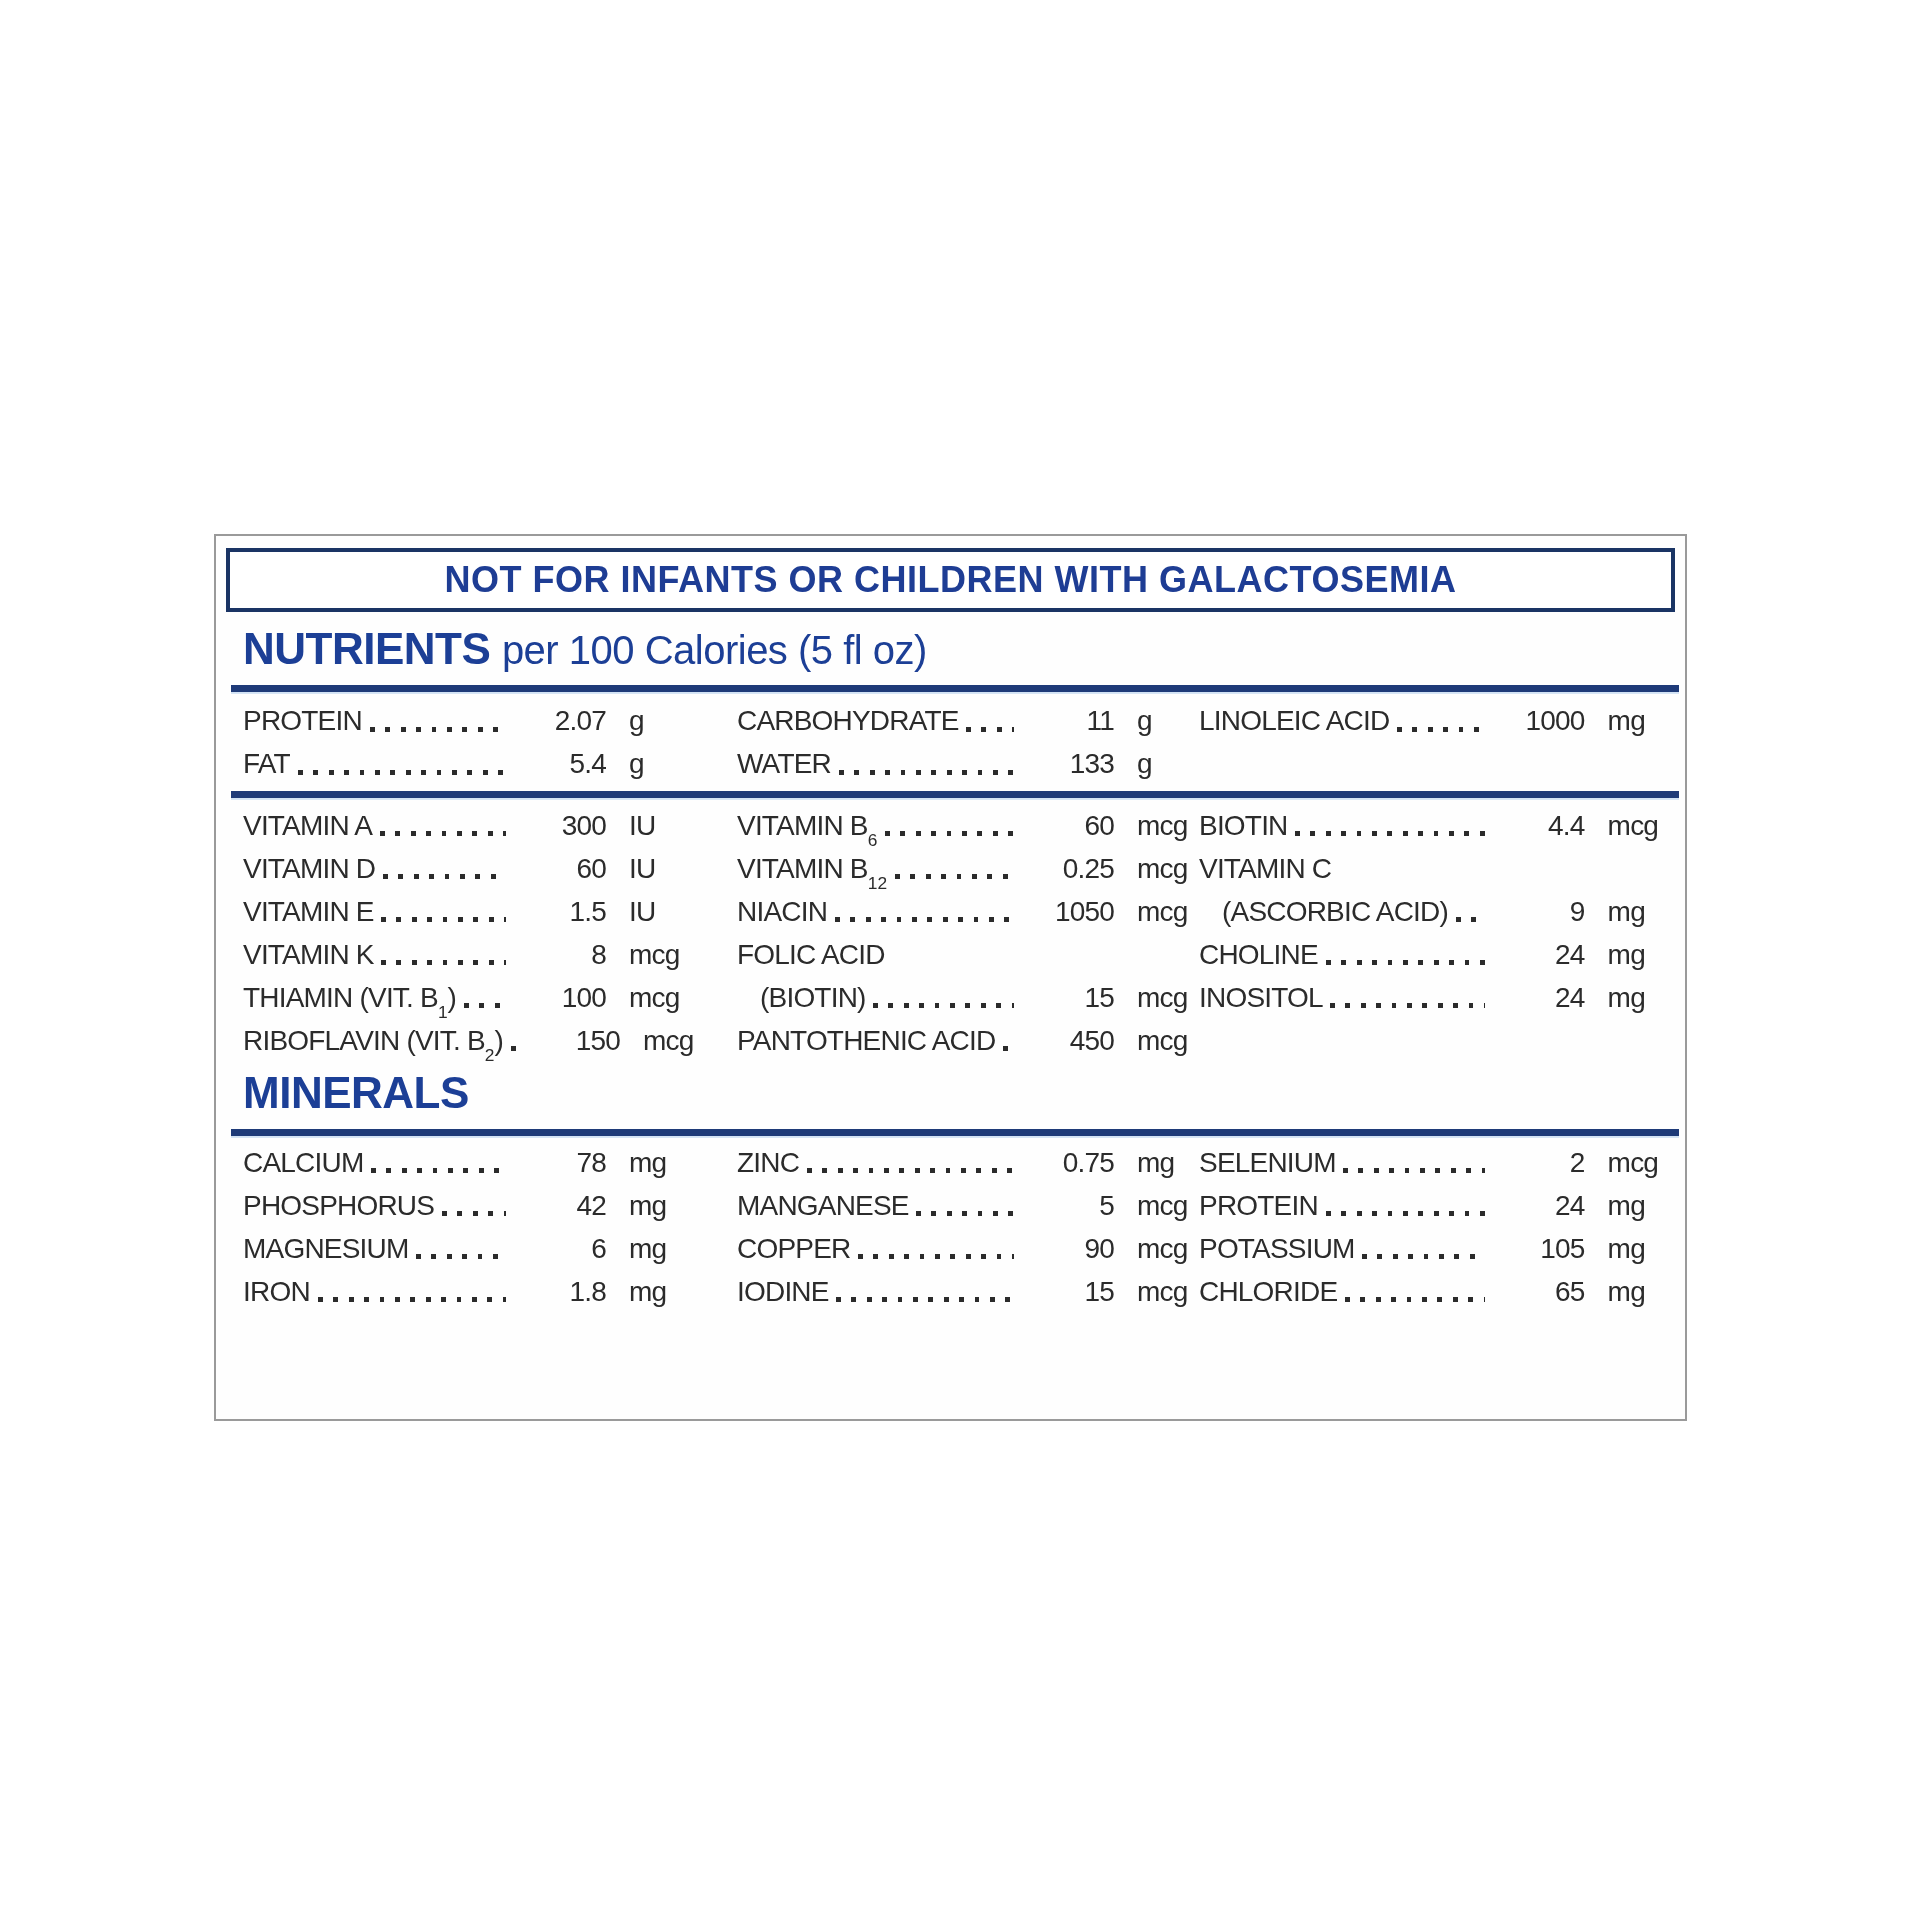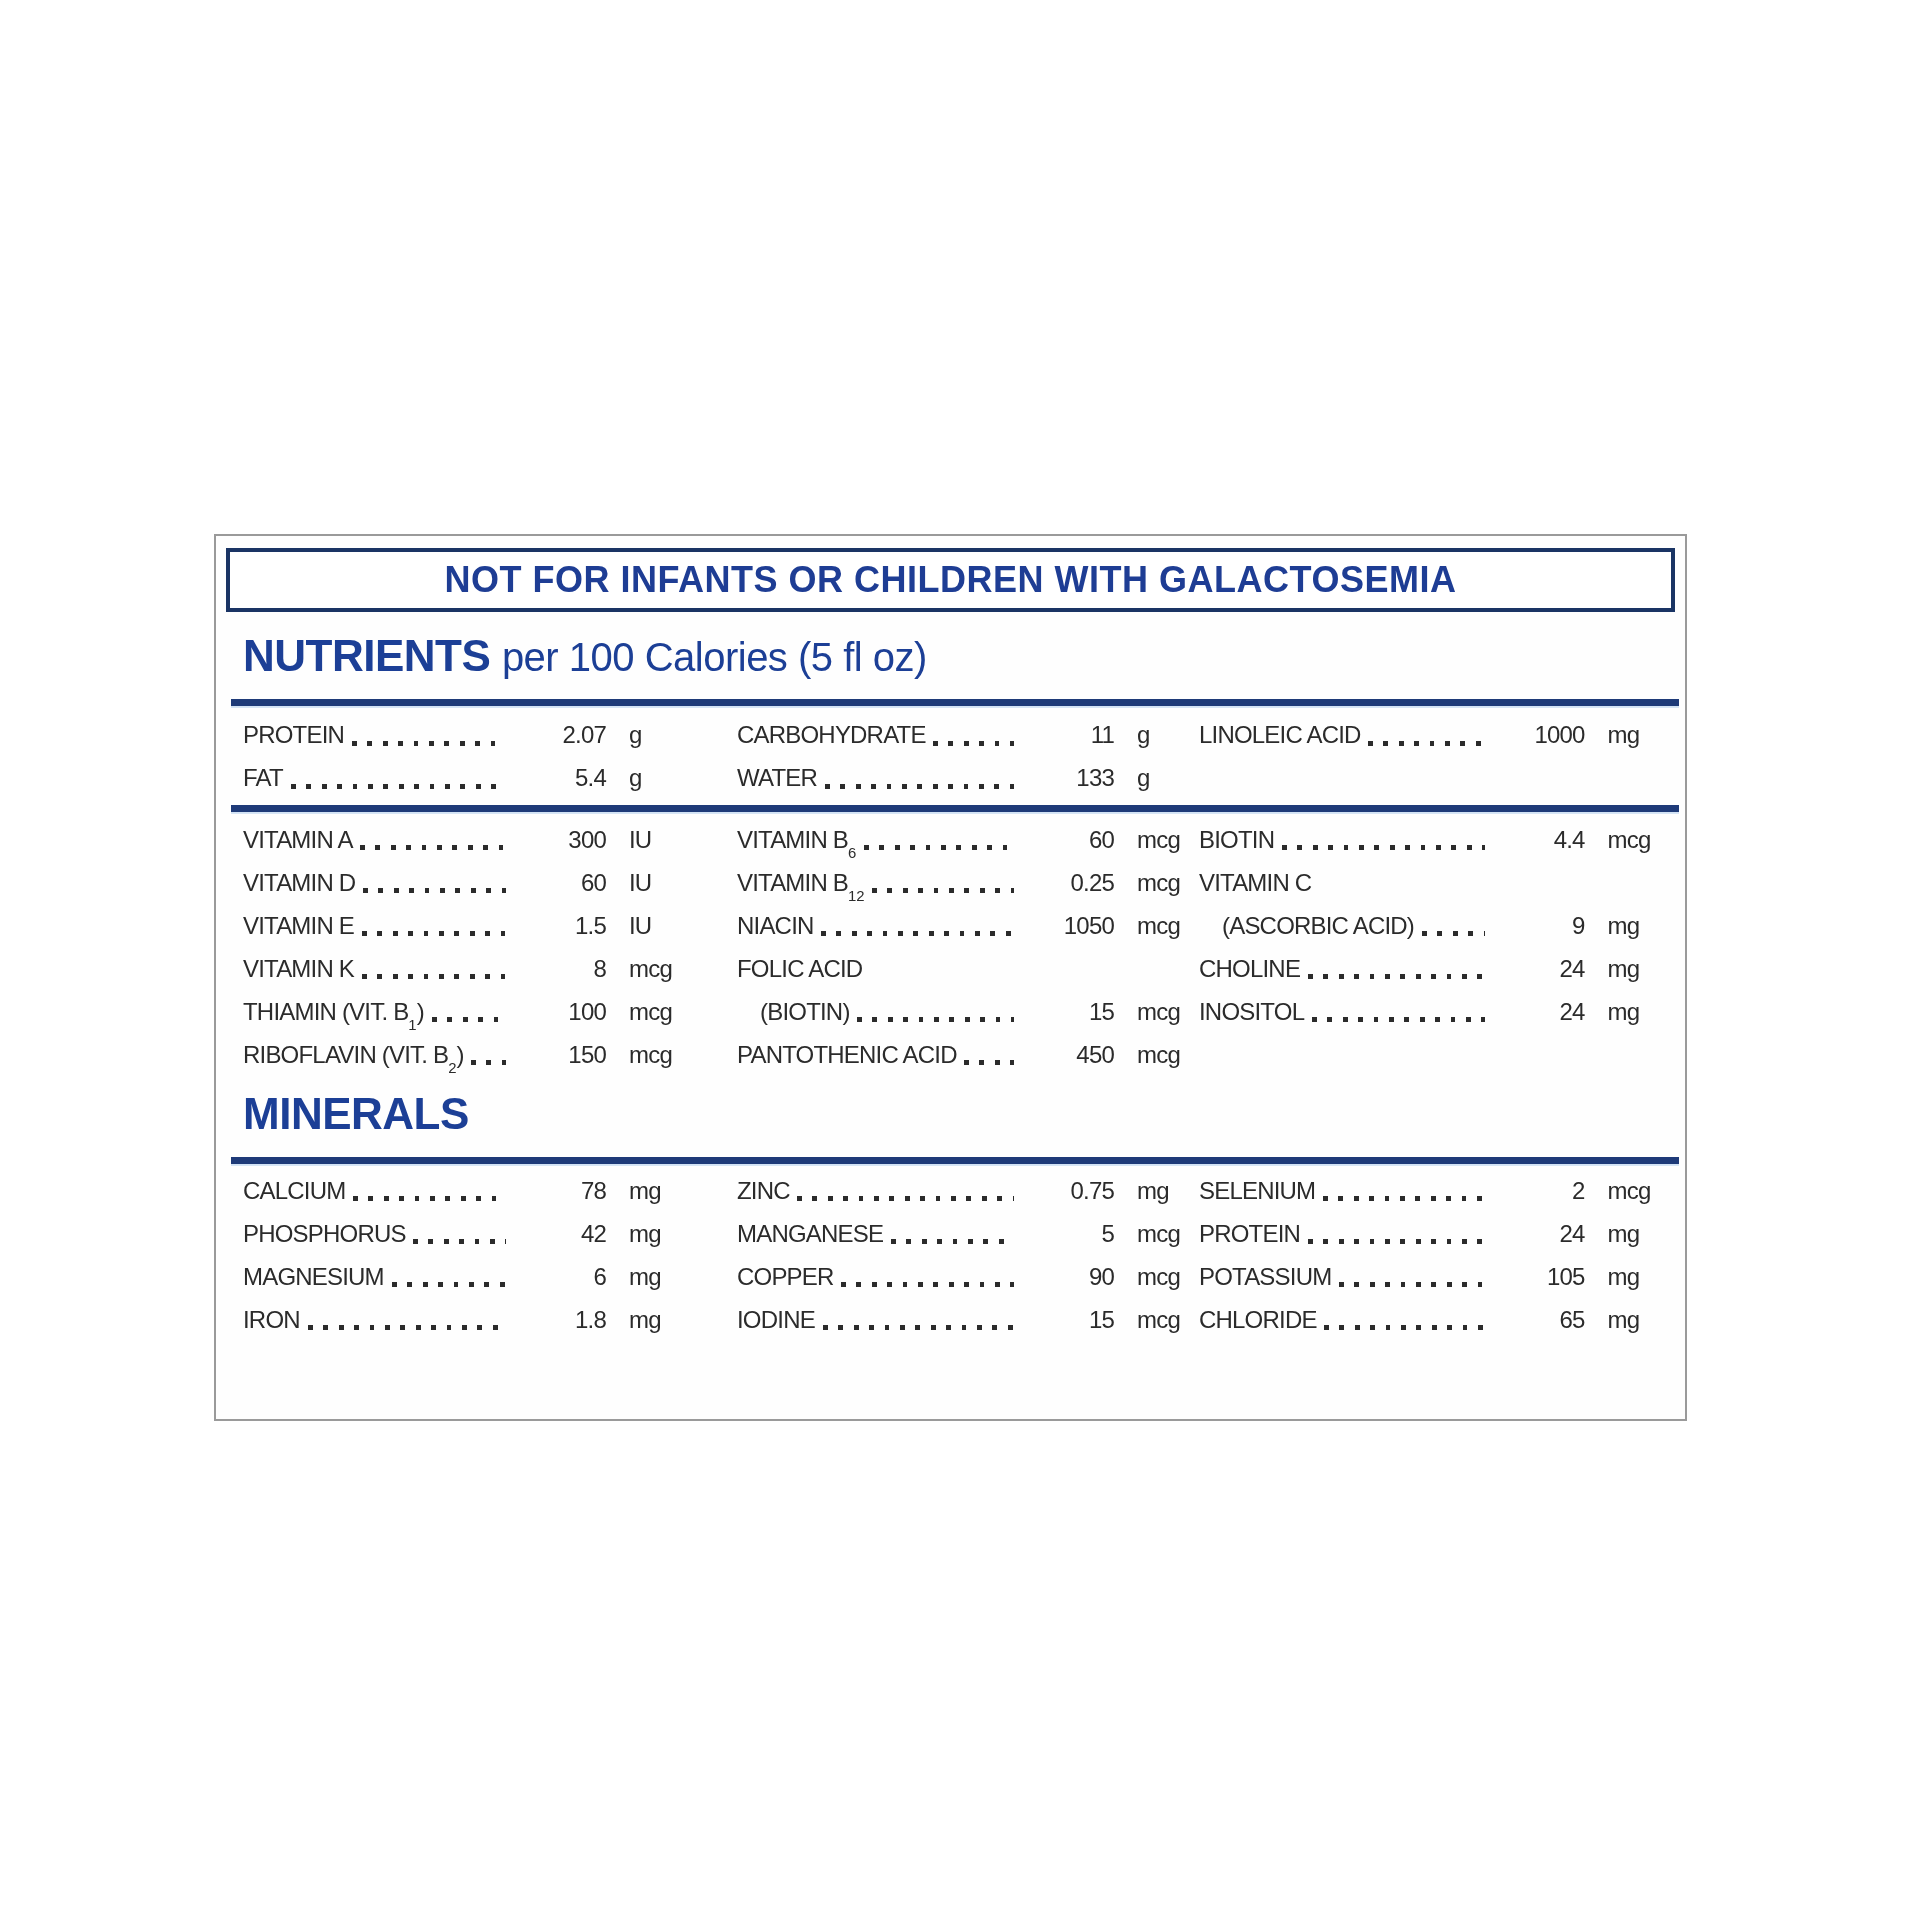--- a/index.html
+++ b/index.html
@@ -11,40 +11,40 @@
   .label-box {
     position:absolute; left:214px; top:534px; width:1473px; height:887px;
     box-sizing:border-box; border:2.9px solid #9a9a9a; background:#fefefe;
   }
   .warning {
     margin:11.6px 9.7px 0 9.7px; border:4.8px solid #1a3464; height:56px;
     line-height:56px; text-align:center; color:#1e3d94; font-weight:bold;
     font-size:36px; letter-spacing:0.5px; background:#ffffff;
   }
   .content { padding:0 15.4px 0 27px; }
-  .section-header { margin-top:17.4px; line-height:54px; white-space:nowrap; }
+  .section-header { margin-top:17.4px; line-height:40px; white-space:nowrap; }
   .section-header .t1 {
     color:#1c3f96; font-weight:bold; font-size:44px; letter-spacing:-0.5px;
   }
   .section-header .t2 {
     color:#1c3f96; font-weight:normal; font-size:40px; margin-left:11.6px; letter-spacing:-0.5px;
   }
   .sh-vit { margin-top:9.7px; }
   .sh-min { margin-top:11.6px; }
   .rule {
     height:6.8px; background:#1e3a78; margin:5.8px -9.7px 0 -11.6px;
     box-shadow:0 1.9px 0 rgba(130,175,225,0.35);
   }
   .cols { display:grid; grid-template-columns:494px 462px 1fr; margin-top:7.7px; }
   .rows-vit { margin-top:5.8px; }
   .rows-min { margin-top:5px; }
   .col { min-width:0; }
   .row {
     display:flex; align-items:baseline; height:43px; line-height:43px;
-    font-size:24px; color:#2b2b2b; letter-spacing:-0.8px; font-stretch:condensed;
+    font-size:28px; color:#2b2b2b; letter-spacing:-0.8px; font-stretch:condensed;
     white-space:nowrap;
   }
   .col1 .row { padding-right:46px; }
   .row .lbl { flex:0 0 auto; }
   .row.indent .lbl { padding-left:23px; }
   .row sub {
     font-size:0.62em; position:relative; top:0.28em; line-height:0; letter-spacing:0;
   }
   .row .dots {
     flex:1 1 0; min-width:9.7px; height:4.8px; align-self:flex-end;

